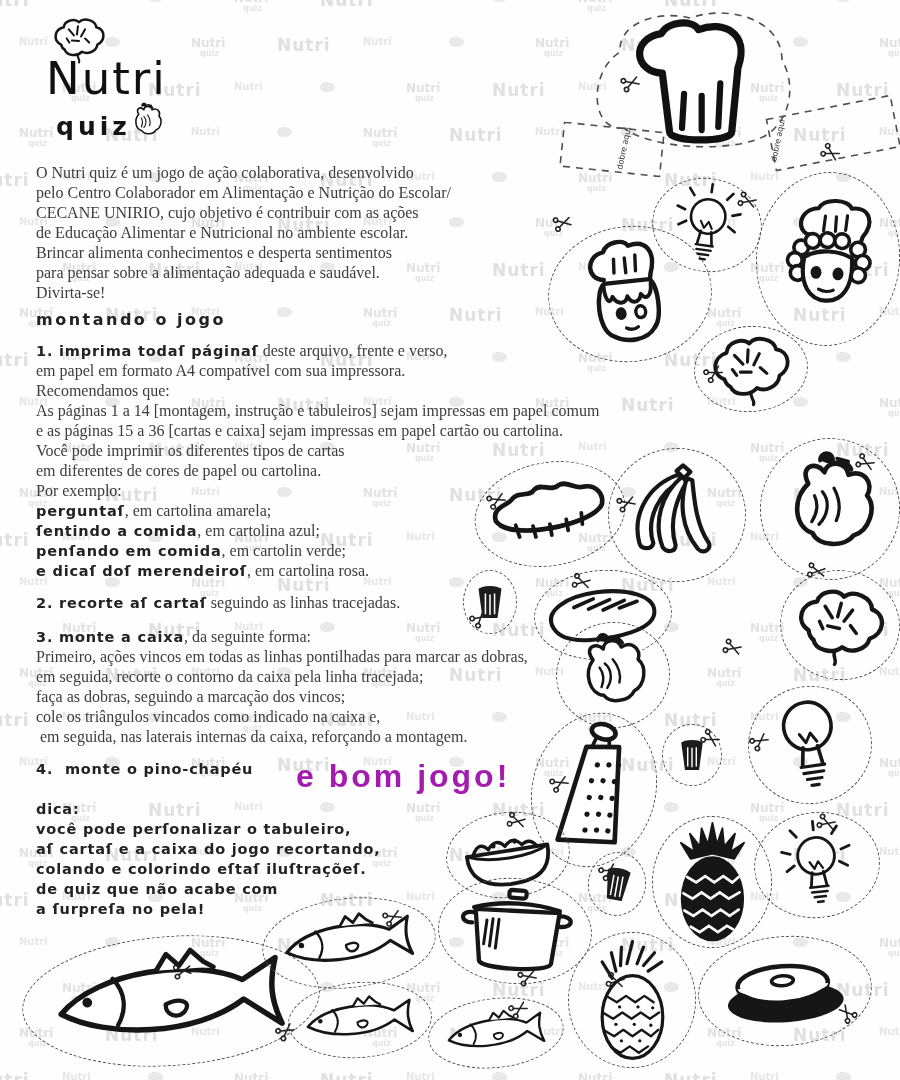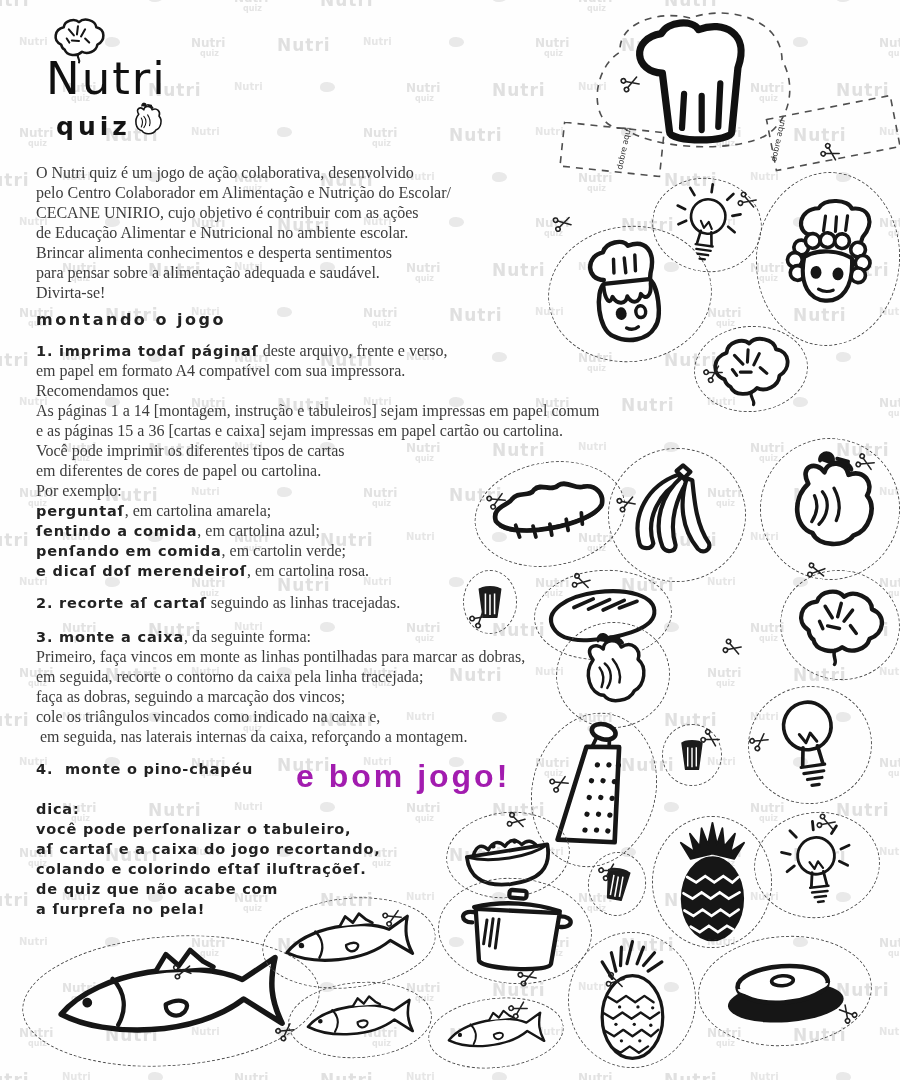--- a/index.html
+++ b/index.html
@@ -536,21 +536,21 @@
       <div class="ln "><span class="b">e as páginas 15 a 36 [cartas e caixa] sejam impressas em papel cartão ou cartolina.</span></div>
       <div class="ln "><span class="b">Você pode imprimir os diferentes tipos de cartas</span></div>
       <div class="ln "><span class="b">em diferentes de cores de papel ou cartolina.</span></div>
       <div class="ln "><span class="b">Por exemplo:</span></div>
       <div class="ln "><span class="h">perguntaſ</span><span class="b">, em cartolina amarela;</span></div>
       <div class="ln "><span class="h">ſentindo a comida</span><span class="b">, em cartolina azul;</span></div>
       <div class="ln "><span class="h">penſando em comida</span><span class="b">, em cartolin verde;</span></div>
       <div class="ln "><span class="h">e dicaſ doſ merendeiroſ</span><span class="b">, em cartolina rosa.</span></div>
       <div class="ln m12"><span class="h">2. recorte aſ cartaſ</span><span class="b"> seguindo as linhas tracejadas.</span></div>
       <div class="ln m14"><span class="h">3. monte a caixa</span><span class="b">, da seguinte forma:</span></div>
-      <div class="ln "><span class="b">Primeiro, faça vincos em monte as linhas pontilhadas para marcar as dobras,</span></div>
+      <div class="ln "><span class="b">Primeiro, ações vincos em todas as linhas pontilhadas para marcar as dobras,</span></div>
       <div class="ln "><span class="b">em seguida, recorte o contorno da caixa pela linha tracejada;</span></div>
       <div class="ln "><span class="b">faça as dobras, seguindo a marcação dos vincos;</span></div>
       <div class="ln "><span class="b">cole os triângulos vincados como indicado na caixa e,</span></div>
       <div class="ln "><span class="b"> em seguida, nas laterais internas da caixa, reforçando a montagem.</span></div>
       <div class="ln m12"><span class="h">4.  monte o pino-chapéu</span></div>
       <div class="ln m20"><span class="h">dica:</span></div>
       <div class="ln "><span class="h">você pode perſonalizar o tabuleiro,</span></div>
       <div class="ln "><span class="h">aſ cartaſ e a caixa do jogo recortando,</span></div>
       <div class="ln "><span class="h">colando e colorindo eſtaſ iluſtraçõeſ.</span></div>
       <div class="ln "><span class="h">de quiz que não acabe com</span></div>

